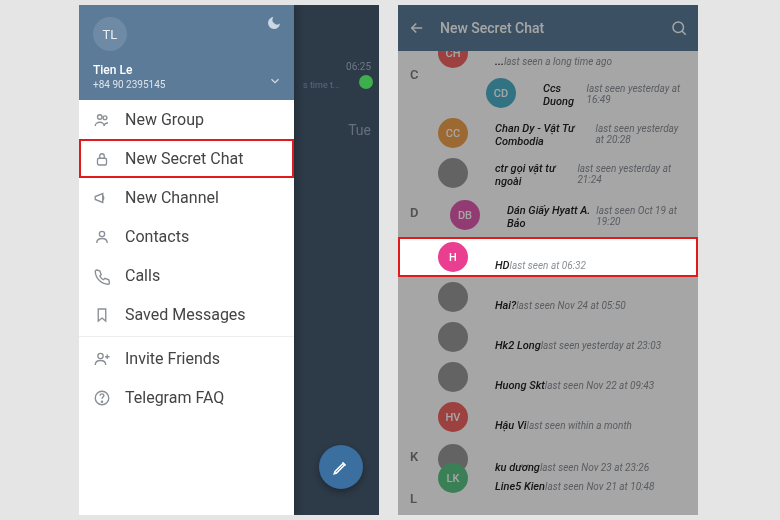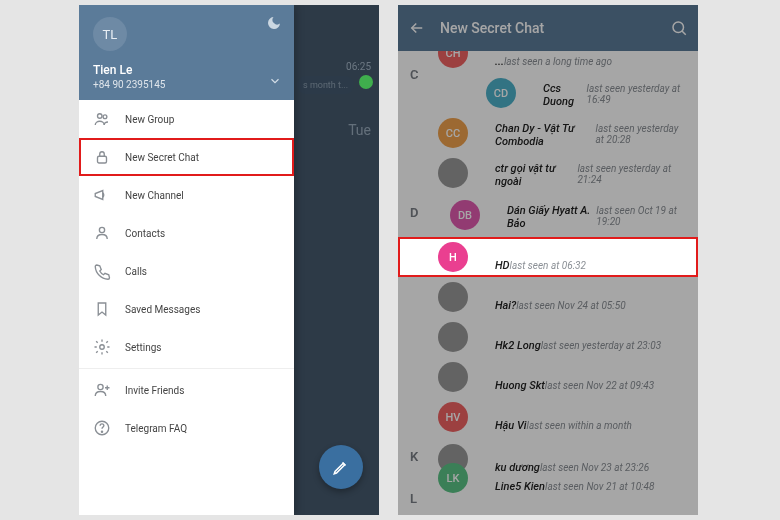--- a/index.html
+++ b/index.html
@@ -70,21 +70,21 @@
   .drawer-header .phone-num { font-size: 10px; opacity: .8; margin-top: 2px; }
   .drawer-header .night {
     position: absolute; top: 10px; right: 12px; opacity: .8;
   }
   .drawer-header .chev {
     position: absolute; bottom: 12px; right: 12px; opacity: .85;
   }
   .drawer-list { flex: 1; overflow: hidden; }
   .drawer-item {
     display: flex; align-items: center; gap: 14px;
-    padding: 10px 14px; font-size: 10px; color: #444;
+    padding: 10px 14px; font-size: 16px; color: #444;
   }
   .drawer-item .ico { width: 18px; display: flex; justify-content: center; color: #8a8f95; }
   .drawer-sep { height: 1px; background: #eee; margin: 2px 0; }
   .drawer-item.highlighted {
     outline: 2px solid #e11b1b; outline-offset: -2px;
     background: #fff;
   }
 
   
   .right .overlay {
@@ -130,21 +130,21 @@
 
   svg { display: block; }
 </style>
 </head>
 <body>
 
 <div class="phone left">
   <div class="left-bg"></div>
   <div class="bg-chat">
     <div class="time">06:25</div>
-    <div class="bubble">s month t...</div>
+    <div class="bubble">s time t...</div>
     <div class="dot"></div>
     <div class="day">Tue</div>
   </div>
   <div class="fab">
     <svg width="18" height="18" viewBox="0 0 24 24" fill="none" stroke="#fff" stroke-width="2">
         <path d="M3 21l3-1 11-11-2-2L4 18l-1 3z"></path>
         <path d="M14 6l4 4"></path>
       </svg>
   </div>
 
@@ -211,29 +211,20 @@
           </span>
           <span>Calls</span>
         </div>
         <div class="drawer-item">
           <span class="ico">
             <svg width="18" height="18" viewBox="0 0 24 24" fill="none" stroke="currentColor" stroke-width="1.8">
               <path d="M7 4h10v16l-5-4-5 4V4z"></path>
             </svg>
           </span>
           <span>Saved Messages</span>
-        </div>
-        <div class="drawer-item">
-          <span class="ico">
-            <svg width="18" height="18" viewBox="0 0 24 24" fill="none" stroke="currentColor" stroke-width="1.8">
-              <circle cx="12" cy="12" r="3"></circle>
-              <path d="M12 2v3M12 19v3M4.2 4.2l2.1 2.1M17.7 17.7l2.1 2.1M2 12h3M19 12h3M4.2 19.8l2.1-2.1M17.7 6.3l2.1-2.1"></path>
-            </svg>
-          </span>
-          <span>Settings</span>
         </div>
         <div class="drawer-sep"></div>
         <div class="drawer-item">
           <span class="ico">
             <svg width="18" height="18" viewBox="0 0 24 24" fill="none" stroke="currentColor" stroke-width="1.8">
               <circle cx="10" cy="8" r="3.5"></circle>
               <path d="M3 20c0-4 3-6 7-6s7 2 7 6"></path>
               <path d="M19 6v6M16 9h6"></path>
             </svg>
           </span>

